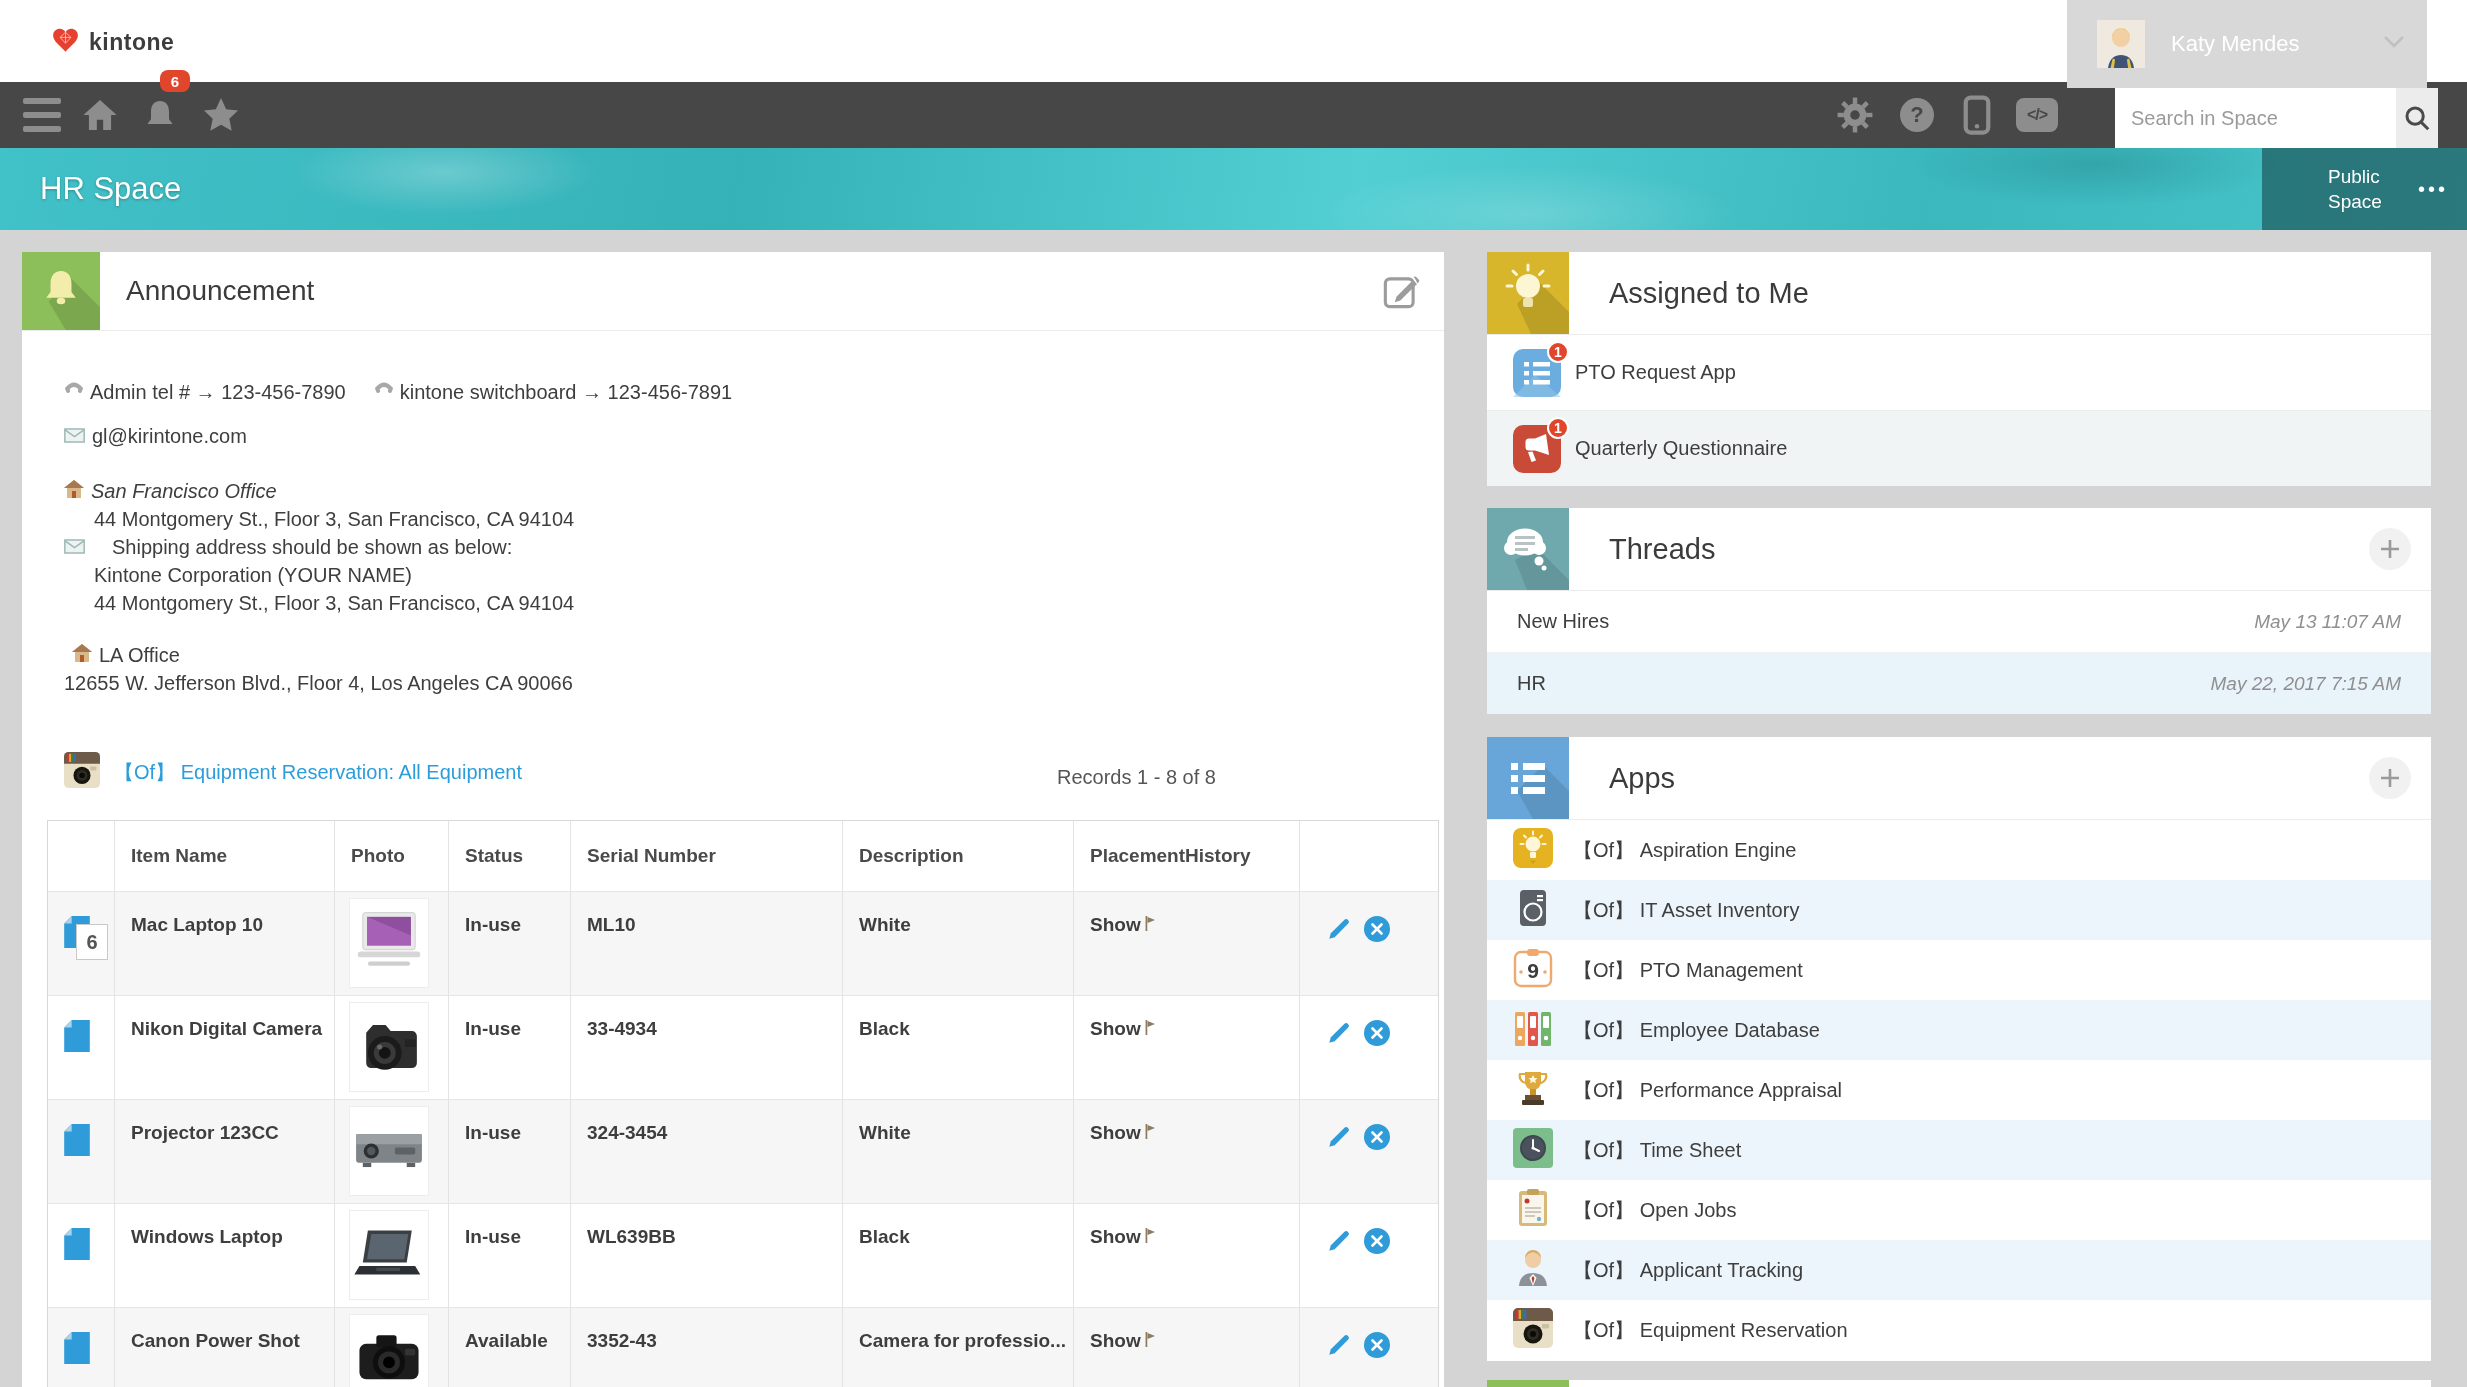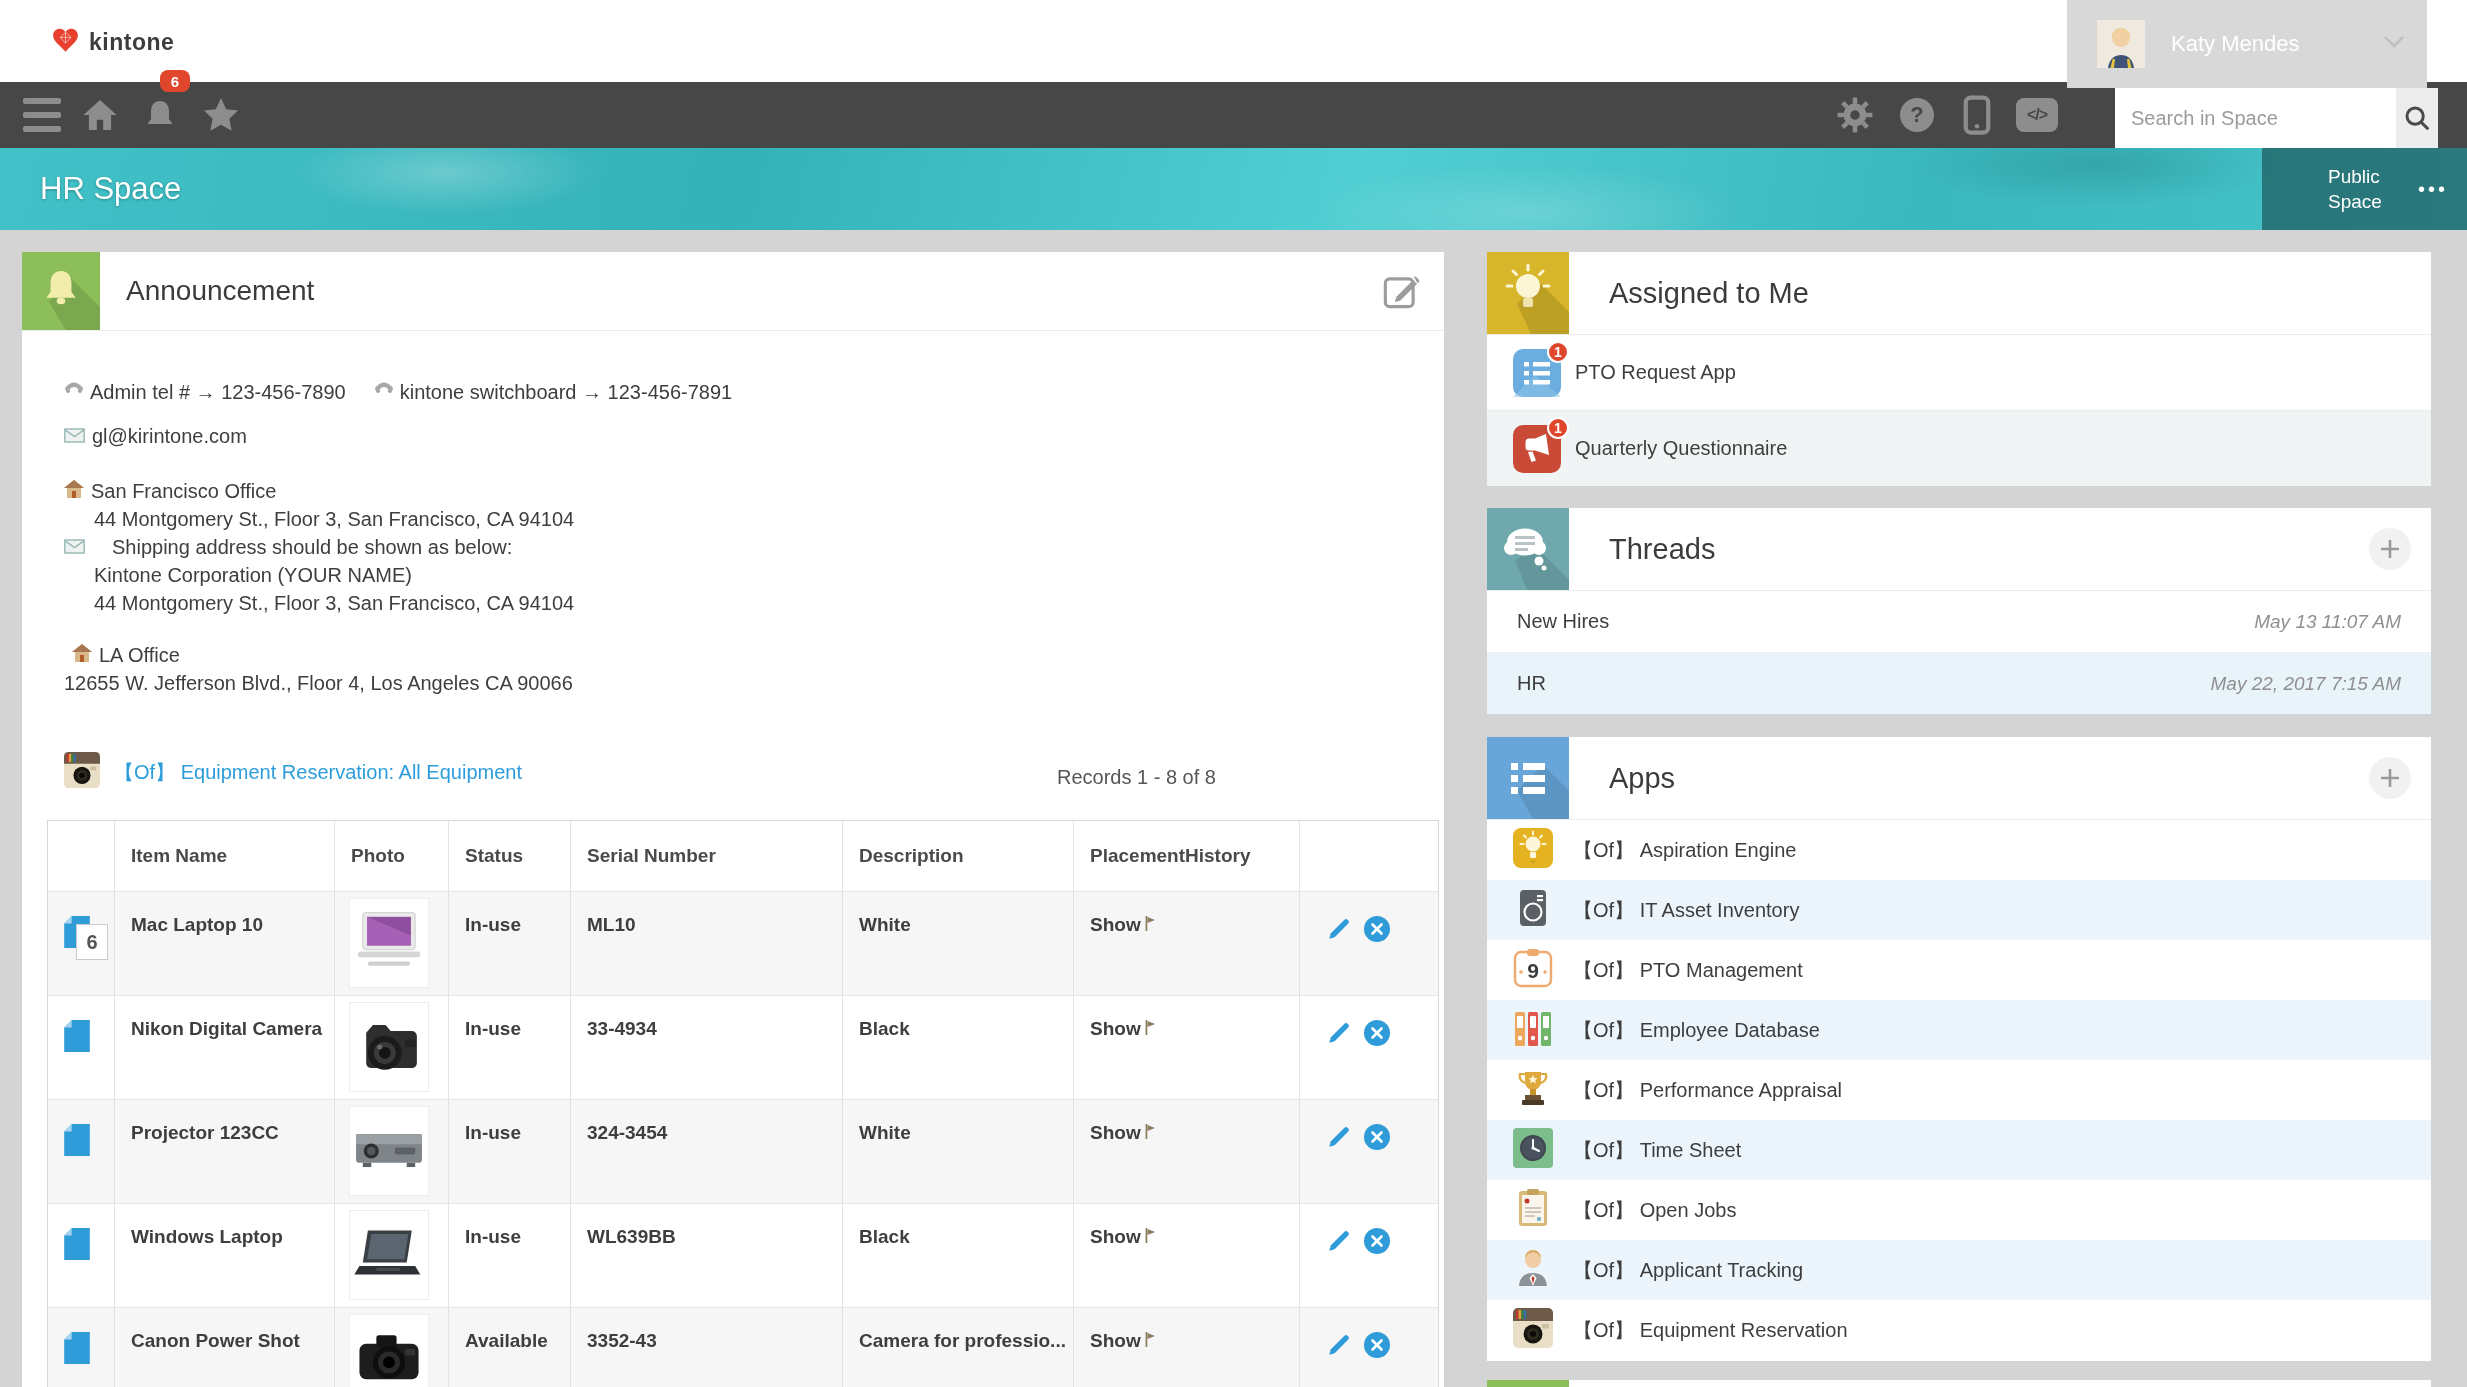--- a/index.html
+++ b/index.html
@@ -261,21 +261,21 @@
     </div>
 
     <div class="a-line" style="left:42px;top:173px;">
       <span><svg width="21" height="15" viewBox="0 0 20 14">
             <rect x="0.8" y="0.8" width="18.4" height="12.4" fill="#eef3f2" stroke="#9bb8b6" stroke-width="1.4"></rect>
             <path d="M1 1.6 L10 8 L19 1.6" fill="none" stroke="#9bb8b6" stroke-width="1.4"></path>
           </svg></span>
       <span>gl@kirintone.com</span>
     </div>
 
-    <div class="a-line" style="left:42px;top:228px;">
+    <div class="a-line" style="left:42px;top:228px;font-style:italic;">
       <span><svg width="20" height="18" viewBox="0 0 20 18">
             <path d="M10 0 L0 8 h3 v10 h14 V8 h3 Z" fill="#d9b98c"></path>
             <path d="M10 0 L0 8 h20 Z" fill="#a87850"></path>
             <rect x="8" y="11" width="4" height="7" fill="#b05c28"></rect>
           </svg></span>
       <span>San Francisco Office</span>
     </div>
     <div class="a-line" style="left:72px;top:256px;"><span>44 Montgomery St., Floor 3, San Francisco, CA 94104</span></div>
     <div class="a-line" style="left:42px;top:284px;gap:27px;">
       <span><svg width="21" height="15" viewBox="0 0 20 14">

